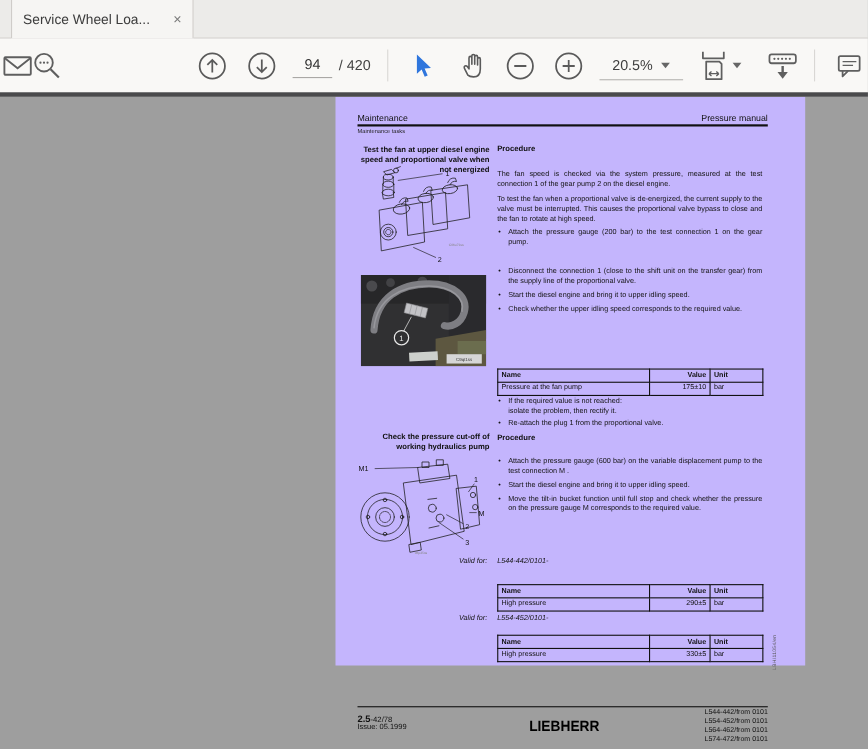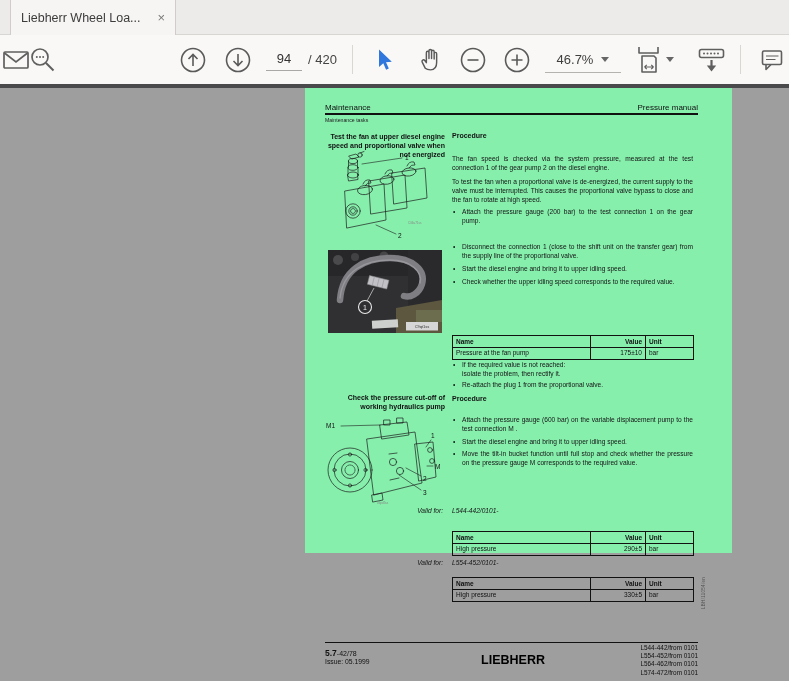--- a/index.html
+++ b/index.html
@@ -23,21 +23,21 @@
         background:transparent;text-align:center;font-size:13px;color:#333;font-family:inherit}
   .pagetotal{position:absolute;left:308px;top:17px;font-size:13px;color:#444;white-space:nowrap}
   .zoomctl{position:absolute;left:545px;top:12px;width:76px;height:26px;border-bottom:1px solid #b5b3b0;
         display:flex;align-items:center;justify-content:center;gap:8px;cursor:pointer}
   .zoomtext{font-size:13px;color:#3f3f3f}
   .caret{width:0;height:0;border-left:4px solid transparent;border-right:4px solid transparent;border-top:5px solid #666}
   .darkline{position:absolute;left:0;top:84px;width:100%;height:4px;background:#4a4a4c}
 
   
   .canvas{position:absolute;left:0;top:88px;width:100%;height:593px;background:#9e9e9e;overflow:hidden}
-  .page{position:absolute;left:305px;top:0;width:427px;height:465px;background:#86efac;color:#141414}
+  .page{position:absolute;left:305px;top:0;width:427px;height:517px;background:#c4b5fd;color:#141414}
   .abs{position:absolute}
 
   .pagehead{font-size:8px;color:#111}
   .pagesub{font-size:5.2px;color:#222}
   .rule{background:#111}
   .colhead{position:absolute;left:18px;width:122px;text-align:right;font-weight:bold;font-size:7px;line-height:1.32;color:#111}
   .plabel{position:absolute;left:147px;font-weight:bold;font-size:7px;color:#111}
   .para,.bullet{position:absolute;left:147px;width:241px;font-size:6.6px;line-height:1.4;text-align:justify;color:#141414}
   .bm{position:absolute;left:1px;top:0}
   .bt{display:block;margin-left:10px}
@@ -63,21 +63,21 @@
       color:#000;letter-spacing:0;transform:scaleY(1.08);font-family:"Liberation Sans",sans-serif}
   .fmodels{position:absolute;right:34px;top:556px;text-align:right;font-size:6.4px;line-height:8.2px;color:#111}
 </style>
 </head>
 <body>
 
 <div class="app">
 
   <div class="tabbar">
     <div class="tab">
-      <span class="tab-title">Liebherr Wheel Loa...</span>
+      <span class="tab-title">Service Wheel Loa...</span>
       <span class="tab-close">×</span>
     </div>
   </div>
 
   <div class="toolbar">
 
     <button class="tbtn" style="left:-2px">
       <svg width="28" height="22" viewBox="0 0 28 22">
         <g fill="none" stroke="#5f5f5f" stroke-width="1.7">
           <rect x="2" y="3" width="24" height="16" rx="1"></rect>
@@ -145,21 +145,21 @@
     <button class="tbtn" style="left:499px">
       <svg width="28" height="28" viewBox="0 0 28 28">
         <g fill="none" stroke="#5a5a5a" stroke-width="1.6">
           <circle cx="14" cy="14" r="11.5"></circle>
           <path d="M8.5 14 H19.5 M14 8.5 V19.5"></path>
         </g>
       </svg>
     </button>
 
     <div class="zoomctl">
-      <span class="zoomtext">46.7%</span>
+      <span class="zoomtext">20.5%</span>
       <span class="caret"></span>
     </div>
 
     <button class="tbtn" style="left:630px;width:48px">
       <svg width="27" height="30" viewBox="0 0 27 30">
         <g fill="none" stroke="#5f5f5f" stroke-width="1.6" stroke-linejoin="round">
           <path d="M4 2 V8 H23 V2"></path>
           <path d="M7 11 H19 L21 13 V27 H7 Z"></path>
           <path d="M9.5 22 H18.5 M9.5 22 l2.3 -2.1 M9.5 22 l2.3 2.1 M18.5 22 l-2.3 -2.1 M18.5 22 l-2.3 2.1" stroke-width="1.2"></path>
         </g>
@@ -406,21 +406,21 @@
           <td>High pressure</td>
           <td class="val">330±5</td>
           <td>bar</td>
         </tr>
       </tbody>
         </table>
 
       <div class="sidecode">LBH/11054/en</div>
 
       <div class="abs rule" style="left:20px;right:34px;top:554px;height:1px"></div>
-      <div class="fchapter"><b>5.7</b><span>-42/78</span></div>
+      <div class="fchapter"><b>2.5</b><span>-42/78</span></div>
       <div class="fissue">Issue: 05.1999</div>
       <div class="flogo">LIEBHERR</div>
       <div class="fmodels">
         <div>L544-442/from 0101</div>
         <div>L554-452/from 0101</div>
         <div>L564-462/from 0101</div>
         <div>L574-472/from 0101</div>
       </div>
 
     </div>

